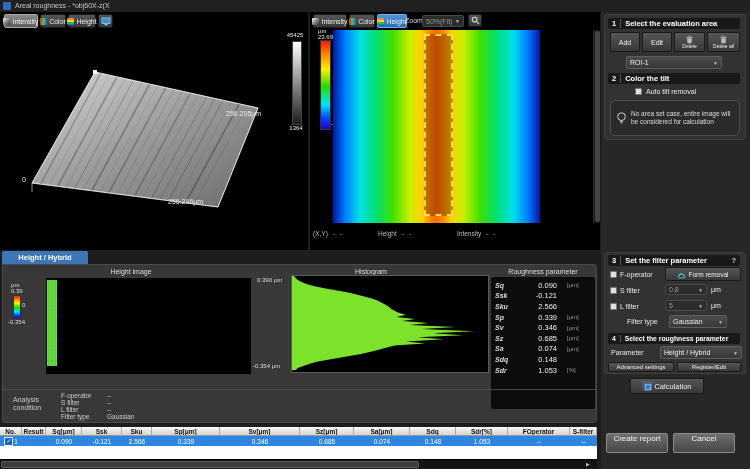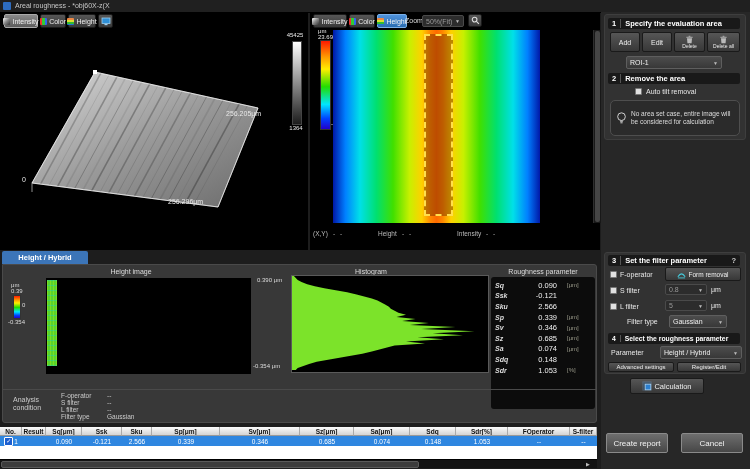--- a/index.html
+++ b/index.html
@@ -62,21 +62,21 @@
       box-sizing:border-box;overflow:hidden;white-space:nowrap;}
   .trow{display:flex;height:10px;background:var(--row);}
   .td{color:#fff;font-size:6.5px;display:flex;align-items:center;justify-content:center;
       box-sizing:border-box;overflow:hidden;gap:1px;white-space:nowrap;}
   .rowcb{width:7px;height:7px;background:#1c5fd0;border:1px solid #fff;border-radius:1px;color:#fff;
          font-size:6px;line-height:6px;text-align:center;}
   .hscroll{background:#141414;border-top:1px solid #000;}
   .hthumb{position:absolute;left:1px;top:1px;height:5px;background:#3c3c3c;border:1px solid #5a5a5a;border-radius:2px;}
   .statustxt{color:#bbb;font-size:6.5px;white-space:nowrap;}
   .bigbtn{background:linear-gradient(#6e6e6e,#474747);border:1px solid #8a8a8a;border-radius:2px;
-          color:#f2f2f2;font-size:8px;display:flex;align-items:center;justify-content:center;}
+          color:#f2f2f2;font-size:8px;display:flex;justify-content:center;}
   .iconbtn-label{font-size:5px;line-height:5px;}
   svg text{font-family:"Liberation Sans",sans-serif;}
 </style>
 </head>
 <body>
 
 <div class="app" style="--accent: #2f7fd6; --tab: #3c75b8; --row: #2e86e0; --hist: #7ce32a; --strip: #57d52c;">
 
   <div class="abs titlebar">
     <div class="abs appicon"></div>
@@ -193,21 +193,21 @@
     <div class="abs statustxt" style="left:147px;top:218px;">Intensity</div>
     <div class="abs statustxt" style="left:176px;top:218px;">-</div>
     <div class="abs statustxt" style="left:183px;top:218px;">-</div>
   </div>
 
   <div class="abs rightcol" style="left:601px;top:12px;width:149px;height:457px;">
 
     <div class="abs rpanel" style="left:3px;top:2px;width:140px;height:124px;">
       <div class="abs hdr" style="left:3px;top:3px;width:132px;height:11px;">
         <span class="num">1</span>
-        <span>Specify the evaluation area</span>
+        <span>Select the evaluation area</span>
       </div>
       <div class="abs btn" style="left:5px;top:17px;width:30px;height:20px;">
         <span>Add</span>
       </div>
       <div class="abs btn" style="left:37px;top:17px;width:30px;height:20px;">
         <span>Edit</span>
       </div>
       <div class="abs btn" style="left:69px;top:17px;width:31px;height:20px;flex-direction:column;gap:0;">
         <svg width="9" height="9" viewBox="0 0 10 10">
           <rect x="1.5" y="2" width="7" height="1" fill="#bbb"></rect>
@@ -223,21 +223,21 @@
           <path d="M2.2 3.6h5.6l-.5 5.6H2.7z" fill="#bbb"></path>
         </svg>
         <span class="iconbtn-label">Delete all</span>
       </div>
       <div class="abs dd" style="left:21px;top:41px;width:96px;height:13px;justify-content:center;">
         <span>ROI-1</span>
         <span class="caret">▼</span>
       </div>
       <div class="abs hdr" style="left:3px;top:58px;width:132px;height:11px;">
         <span class="num">2</span>
-        <span>Remove the area</span>
+        <span>Color the tilt</span>
       </div>
       <div class="abs cb" style="left:30px;top:73px;"></div>
       <div class="abs f7" style="left:41px;top:73px;color:#e8e8e8;">Auto tilt removal</div>
       <div class="abs infobox" style="left:5px;top:85px;width:130px;height:36px;">
         <svg width="11" height="15" viewBox="0 0 12 16" style="flex:0 0 auto;">
           <circle cx="6" cy="6" r="4.2" fill="none" stroke="#ddd" stroke-width="1"></circle>
           <line x1="4.5" y1="11" x2="7.5" y2="11" stroke="#ddd"></line>
             <line x1="4.8" y1="12.7" x2="7.2" y2="12.7" stroke="#ddd"></line>
         </svg>
         <div class="f65" style="line-height:8.5px;color:#ddd;">No area set case, entire image will be considered for calculation</div>
@@ -299,21 +299,21 @@
       <svg width="10" height="10" viewBox="0 0 10 10">
         <rect x="0.8" y="0.8" width="8.4" height="8.4" fill="#2b7fd0" opacity="0.25" stroke="#7fb4e8" stroke-width="0.8"></rect>
         <rect x="3.2" y="3.2" width="5.6" height="5.6" fill="#2b7fd0" stroke="#a8d0f0" stroke-width="0.8"></rect>
       </svg>
       <span>Calculation</span>
     </div>
 
     <div class="abs bigbtn" style="left:5px;top:421px;width:60px;height:18px;">
       <span>Create report</span>
     </div>
-    <div class="abs bigbtn" style="left:72px;top:421px;width:60px;height:18px;margin-left:8px;">
+    <div class="abs bigbtn" style="left:72px;top:421px;width:60px;height:18px;">
       <span>Cancel</span>
     </div>
   </div>
 
   <div class="abs" style="left:0;top:250px;width:600px;height:177px;">
     <div class="abs tab" style="left:2px;top:1px;width:86px;height:13px;">
       <span>Height / Hybrid</span>
     </div>
     <div class="abs bpanel" style="left:2px;top:14px;width:595px;height:159px;">
 

